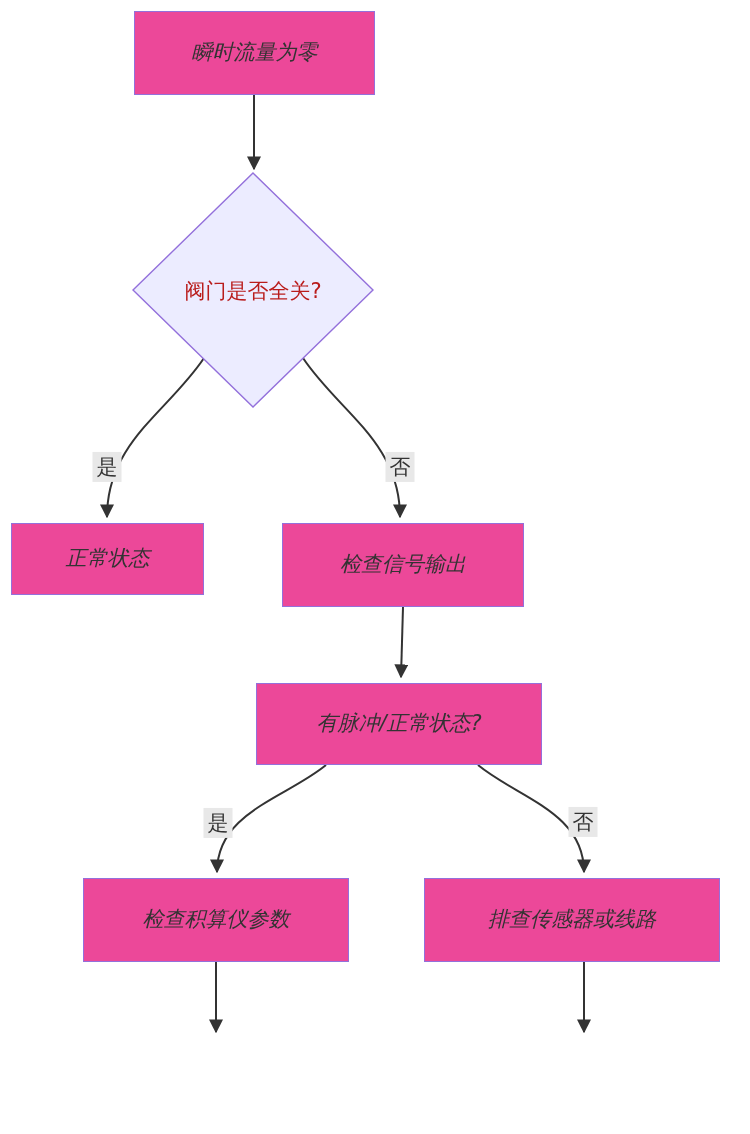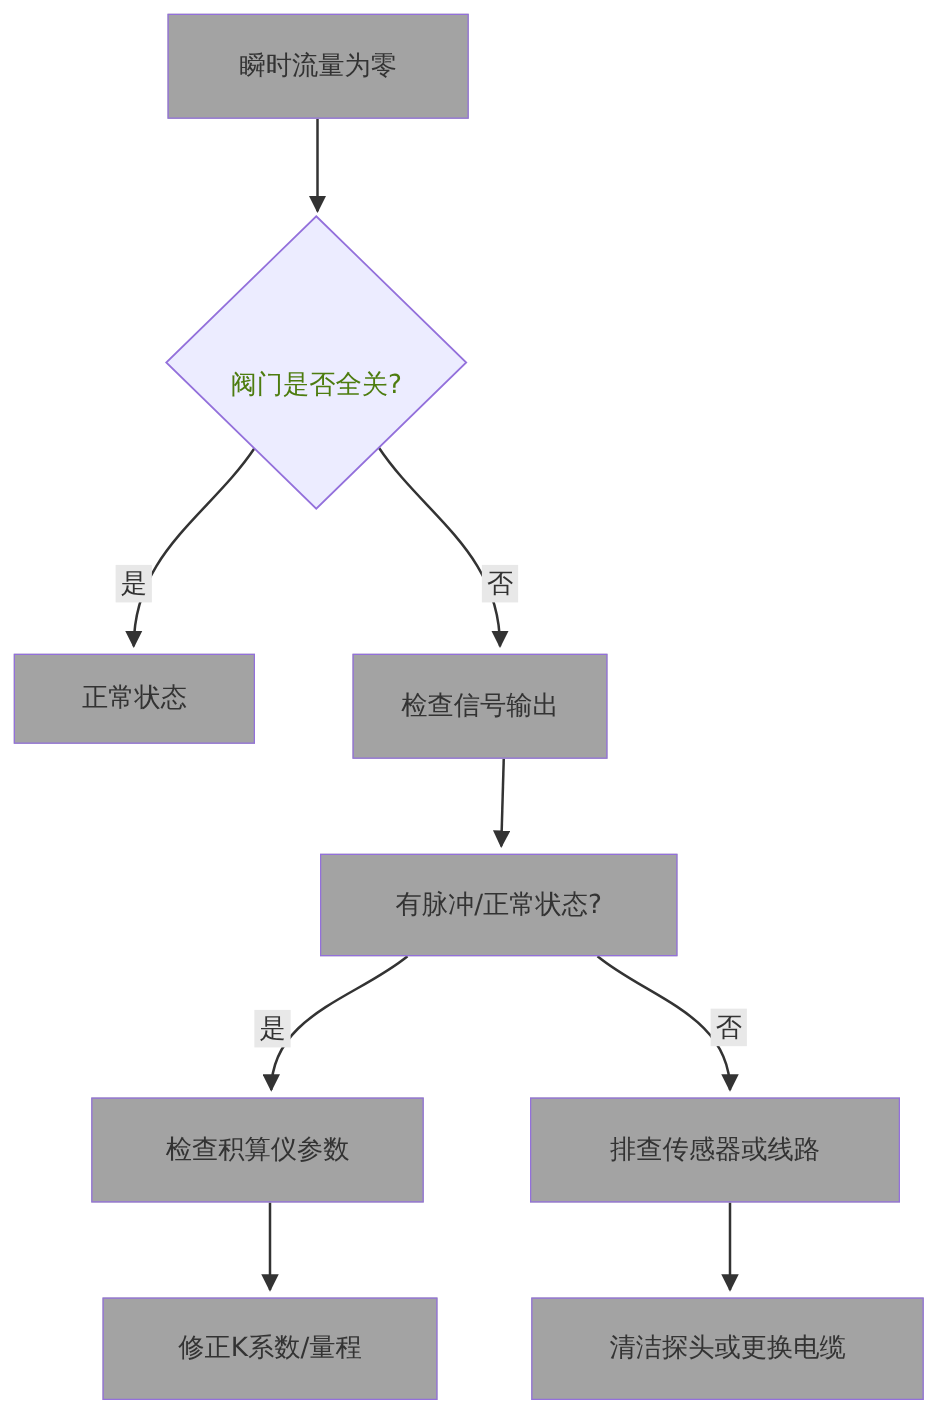--- a/index.html
+++ b/index.html
@@ -17,60 +17,60 @@
   }
   .edges-layer {
     position: absolute;
     left: 0; top: 0;
     width: 750px;
     height: 1134px;
   }
   .node {
     position: absolute;
     box-sizing: border-box;
-    background: #a3a3a3;
+    background: #ec4899;
     border: 1.4px solid #9370DB;
     display: flex;
     align-items: center;
     justify-content: center;
     color: #333333;
     font-size: 21px;
     line-height: 1.2;
     text-align: center;
+    font-style: italic;
   }
   .diamond-label {
     position: absolute;
     width: 220px;
     transform: translate(-50%, -50%);
     display: flex;
     align-items: center;
     justify-content: center;
-    color: #4d7c0f;
+    color: #b91c1c;
     font-size: 21px;
     text-align: center;
     background: transparent;
     border: none;
-    margin-top: 16px;
   }
   .edge-label {
     position: absolute;
     transform: translate(-50%, -50%);
     background: #e8e8e8;
     color: #333333;
     font-size: 21px;
     line-height: 1.15;
     padding: 3px 4px;
     white-space: nowrap;
   }
   
   .n-start          { left: 134px; top: 11px;   width: 241px; height: 84px; }
   .n-normal         { left: 11px;  top: 523px;  width: 193px; height: 72px; }
-  .n-check-signal   { left: 282px; top: 523px;  width: 204px; height: 84px; }
+  .n-check-signal   { left: 282px; top: 523px;  width: 242px; height: 84px; }
   .n-signal-q       { left: 256px; top: 683px;  width: 286px; height: 82px; }
-  .n-check-totalizer{ left: 73px;  top: 878px;  width: 266px; height: 84px; }
+  .n-check-totalizer{ left: 83px;  top: 878px;  width: 266px; height: 84px; }
   .n-check-sensor   { left: 424px; top: 878px;  width: 296px; height: 84px; }
   .n-fix-k          { left: 82px;  top: 1038px; width: 268px; height: 82px; }
   .n-clean-probe    { left: 425px; top: 1038px; width: 314px; height: 82px; }
   .l-yes-1 { left: 107px; top: 467px; }
   .l-no-1  { left: 400px; top: 467px; }
   .l-yes-2 { left: 218px; top: 823px; }
   .l-no-2  { left: 583px; top: 822px; }
   .d-valve { left: 253px; top: 291px; }
 </style>
 </head>
@@ -118,26 +118,20 @@
   </div>
 
   <div class="node n-check-totalizer">
     <span>检查积算仪参数</span>
   </div>
 
   <div class="node n-check-sensor">
     <span>排查传感器或线路</span>
   </div>
 
-  <div class="node n-fix-k">
-    <span>修正K系数/量程</span>
-  </div>
 
-  <div class="node n-clean-probe">
-    <span>清洁探头或更换电缆</span>
-  </div>
 
   <span class="edge-label l-yes-1">是</span>
   <span class="edge-label l-no-1">否</span>
   <span class="edge-label l-yes-2">是</span>
   <span class="edge-label l-no-2">否</span>
 
 </div>
 
 </body></html>

